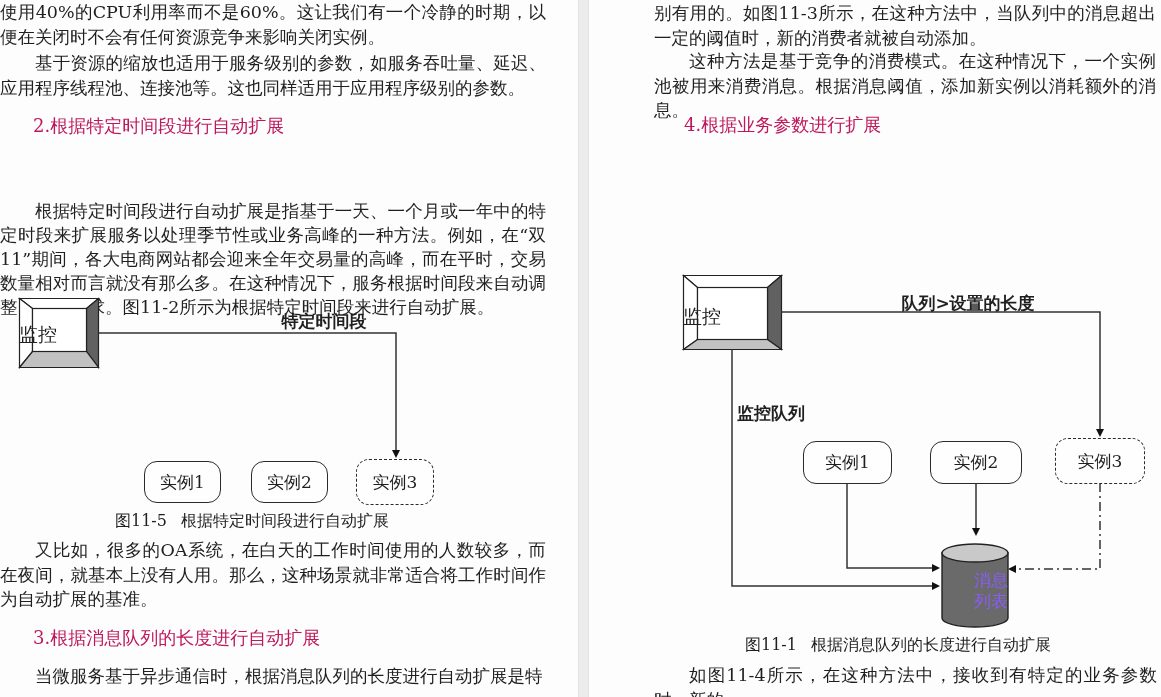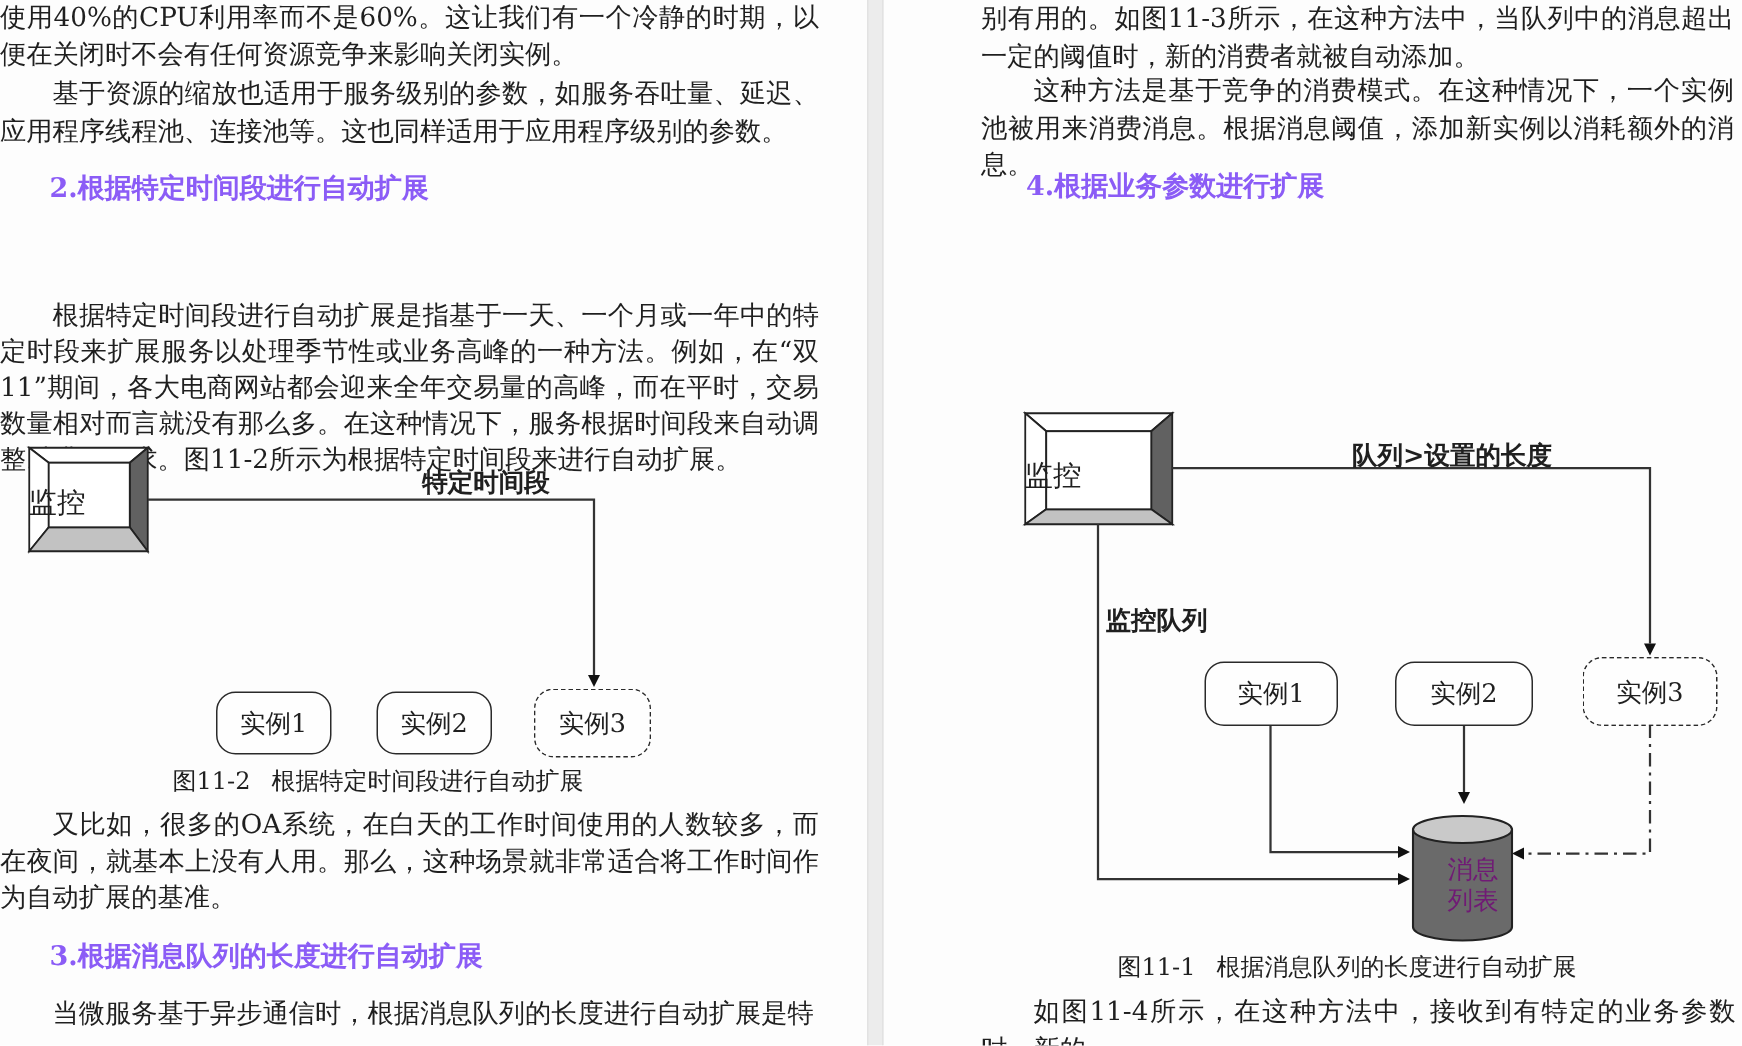--- a/index.html
+++ b/index.html
@@ -9,29 +9,29 @@
     background:#fdfdfd;
     font-family:"DejaVu Serif","Liberation Serif",serif;
     color:#1f1f1f;
     overflow:hidden;
   }
   .page-bg{position:absolute;top:0;height:697px;background:#fdfdfd;}
   .divider{position:absolute;top:0;left:578px;width:9px;height:697px;
     background:#ececec;border-left:1px solid #e2e2e2;border-right:1px solid #e2e2e2;}
   .para{position:absolute;font-size:17.5px;line-height:24.5px;text-align:justify;color:#1f1f1f;margin:0;}
   .indent{text-indent:2em;}
-  .heading{position:absolute;font-size:18px;line-height:24px;color:#8b5cf6;margin:0;font-weight:bold;}
+  .heading{position:absolute;font-size:18px;line-height:24px;color:#be185d;margin:0;font-weight:normal;}
   .svg-layer{position:absolute;left:0;top:0;}
   .inst{position:absolute;box-sizing:border-box;border:1.5px solid #2a2a2a;border-radius:13px;
     background:#fefefe;display:flex;align-items:center;justify-content:center;font-size:17px;}
   .inst.dashed{border-style:dashed;}
   .mon-label{position:absolute;font-size:19px;}
   .dlabel{position:absolute;font-size:17px;font-weight:bold;text-align:center;}
   .caption{position:absolute;font-size:16px;display:flex;gap:14px;white-space:nowrap;}
-  .cyl-label{position:absolute;text-align:left;font-size:17px;line-height:21px;color:#701a75;margin-left:23px;}
+  .cyl-label{position:absolute;text-align:right;font-size:17px;line-height:21px;color:#8b5cf6;}
 </style>
 </head>
 <body>
 
 <div class="screen">
 
   <div class="page-bg" style="left:0;width:578px;"></div>
   <div class="page-bg" style="left:587px;width:574px;"></div>
   <div class="divider"></div>
 
@@ -97,21 +97,21 @@
       <ellipse cx="975" cy="553" rx="33" ry="9" fill="#c9c9c9" stroke="#222" stroke-width="1.4"></ellipse>
     </g>
   </svg>
 
   <div class="mon-label" style="left:19px;top:322px;width:80px;">监控</div>
   <div class="dlabel" style="left:262px;top:310px;width:124px;">特定时间段</div>
   <div class="inst" style="left:144px;top:461px;width:77px;height:42px;">实例1</div>
   <div class="inst" style="left:251px;top:461px;width:77px;height:42px;">实例2</div>
   <div class="inst dashed" style="left:356px;top:459px;width:78px;height:46px;">实例3</div>
   <div class="caption" style="left:115px;top:511px;">
-    <span>图11-2</span>
+    <span>图11-5</span>
     <span>根据特定时间段进行自动扩展</span>
   </div>
 
   <p class="para indent" style="left:0;top:538px;width:546px;">又比如，很多的OA系统，在白天的工作时间使用的人数较多，而在夜间，就基本上没有人用。那么，这种场景就非常适合将工作时间作为自动扩展的基准。</p>
   <h3 class="heading" style="left:33px;top:626px;">3.根据消息队列的长度进行自动扩展</h3>
   <p class="para indent" style="left:0;top:664px;width:546px;">当微服务基于异步通信时，根据消息队列的长度进行自动扩展是特</p>
 
   <div class="mon-label" style="left:683px;top:304px;width:99px;">监控</div>
   <div class="dlabel" style="left:878px;top:292px;width:180px;">队列&gt;设置的长度</div>
   <div class="dlabel" style="left:737px;top:402px;width:80px;text-align:left;">监控队列</div>

